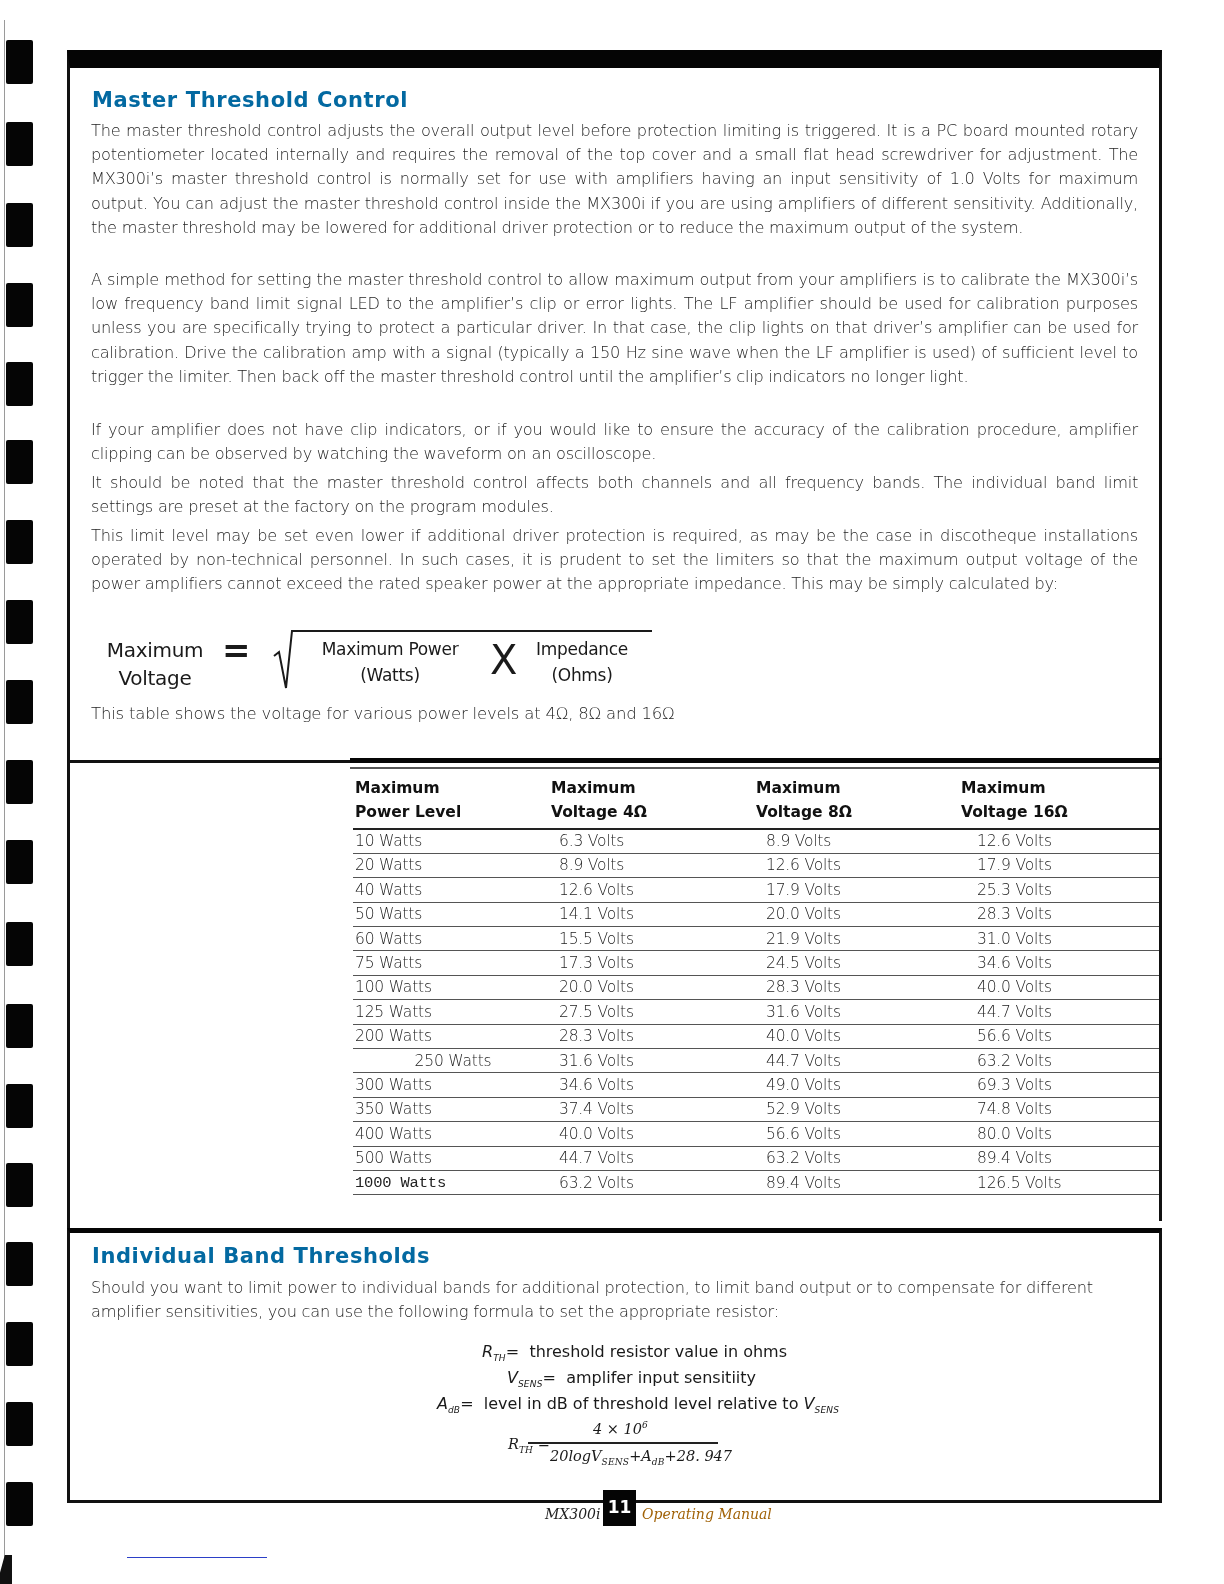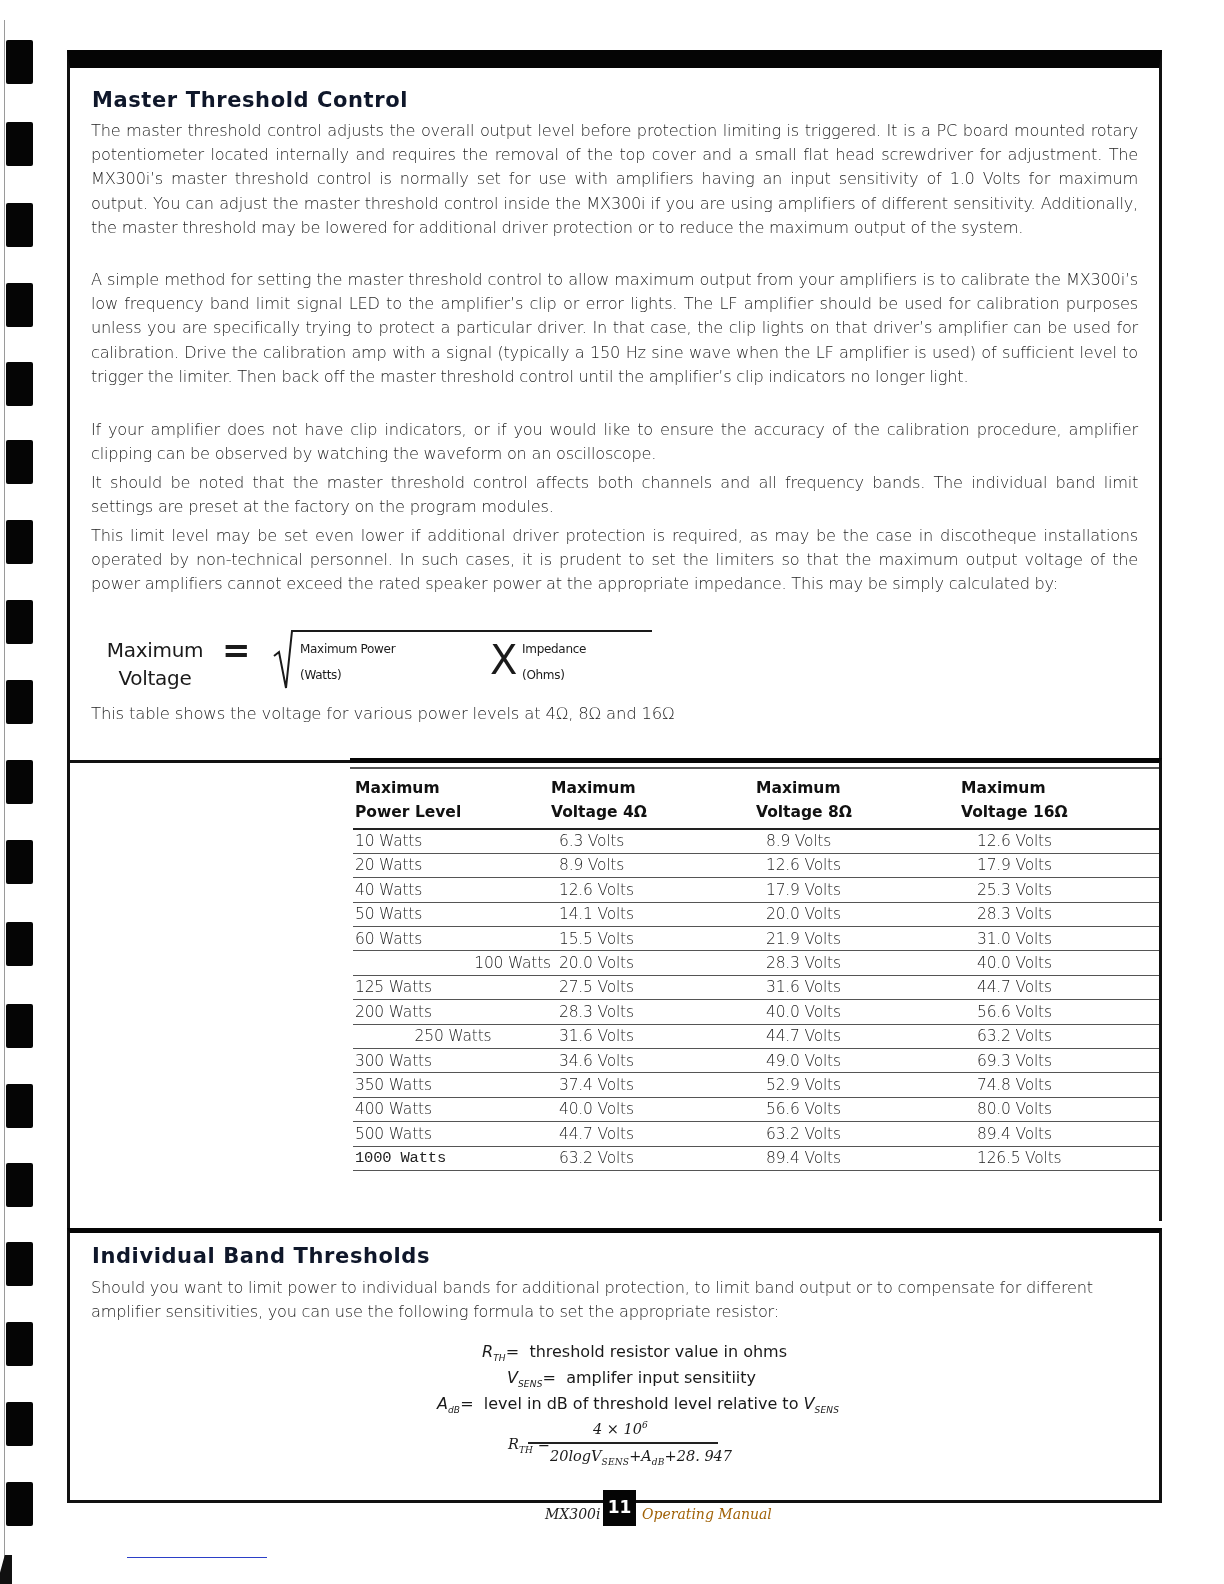--- a/index.html
+++ b/index.html
@@ -19,35 +19,35 @@
   }
   .frame-bottom {
     position: absolute; left: 67px; top: 1228px; width: 1095px; height: 275px;
     border-left: 3px solid #111; border-right: 3px solid #111; border-bottom: 3px solid #111;
     border-top: 5px solid #050505;
   }
   .frame-left-link { position: absolute; left: 67px; top: 760px; width: 3px; height: 470px; background: #111; }
 
   .section-heading {
     position: absolute; left: 92px; font-family: "DejaVu Sans", sans-serif;
-    font-weight: bold; font-size: 21px; letter-spacing: 0.6px; color: #0f172a;
+    font-weight: bold; font-size: 21px; letter-spacing: 0.6px; color: #0369a1;
   }
   .para {
     position: absolute; left: 91px; width: 1047px; font-family: "DejaVu Sans", sans-serif;
     font-size: 16.2px; line-height: 24.2px; text-align: justify; color: #1f1f1f;
     letter-spacing: -0.25px; font-weight: 300;
   }
 
   
   .formula { position: absolute; left: 100px; top: 628px; width: 560px; height: 70px; font-family: "DejaVu Sans", sans-serif; color: #1a1a1a; }
   .f-lhs { position: absolute; left: 0; top: 8px; width: 110px; text-align: center; font-size: 20px; line-height: 28px; letter-spacing: -0.3px; }
   .f-eq { position: absolute; left: 122px; top: 2px; font-size: 34px; font-weight: bold; line-height: 40px; }
   .f-root { position: absolute; left: 172px; top: 0; width: 380px; height: 64px; }
   .f-root svg { position: absolute; left: 0; top: 0; }
-  .f-num { position: absolute; top: 8px; text-align: left; font-size: 12px; line-height: 26px; letter-spacing: -0.3px; }
+  .f-num { position: absolute; top: 8px; text-align: center; font-size: 17px; line-height: 26px; letter-spacing: -0.3px; }
   .f-times { position: absolute; left: 218px; top: 10px; font-size: 40px; line-height: 44px; }
 
   .table-caption { position: absolute; left: 91px; top: 704px; font-size: 16.5px; color: #1f1f1f; letter-spacing: -0.2px; font-weight: 300; }
 
   
   .table-box {
     position: absolute; left: 350px; top: 758px; width: 812px; height: 463px;
     border-right: 3px solid #111; border-top: 5px solid #050505;
   }
   .table-box .inner-top { position: absolute; left: 0; top: 4px; width: 809px; height: 2px; background: #555; }
@@ -192,21 +192,27 @@
           <td style="padding-left: 10px; text-align: left;">20.0 Volts</td>
           <td style="padding-left: 16px; text-align: left;">28.3 Volts</td>
         </tr>
         <tr>
           <td style="padding-left: 2px; text-align: left;">60 Watts</td>
           <td style="padding-left: 8px; text-align: left;">15.5 Volts</td>
           <td style="padding-left: 10px; text-align: left;">21.9 Volts</td>
           <td style="padding-left: 16px; text-align: left;">31.0 Volts</td>
         </tr>
         <tr>
-          <td style="padding-left: 2px; text-align: right;">100 Watts</td>
+          <td style="padding-left: 2px; text-align: left;">75 Watts</td>
+          <td style="padding-left: 8px; text-align: left;">17.3 Volts</td>
+          <td style="padding-left: 10px; text-align: left;">24.5 Volts</td>
+          <td style="padding-left: 16px; text-align: left;">34.6 Volts</td>
+        </tr>
+        <tr>
+          <td style="padding-left: 2px; text-align: left;">100 Watts</td>
           <td style="padding-left: 8px; text-align: left;">20.0 Volts</td>
           <td style="padding-left: 10px; text-align: left;">28.3 Volts</td>
           <td style="padding-left: 16px; text-align: left;">40.0 Volts</td>
         </tr>
         <tr>
           <td style="padding-left: 2px; text-align: left;">125 Watts</td>
           <td style="padding-left: 8px; text-align: left;">27.5 Volts</td>
           <td style="padding-left: 10px; text-align: left;">31.6 Volts</td>
           <td style="padding-left: 16px; text-align: left;">44.7 Volts</td>
         </tr>

